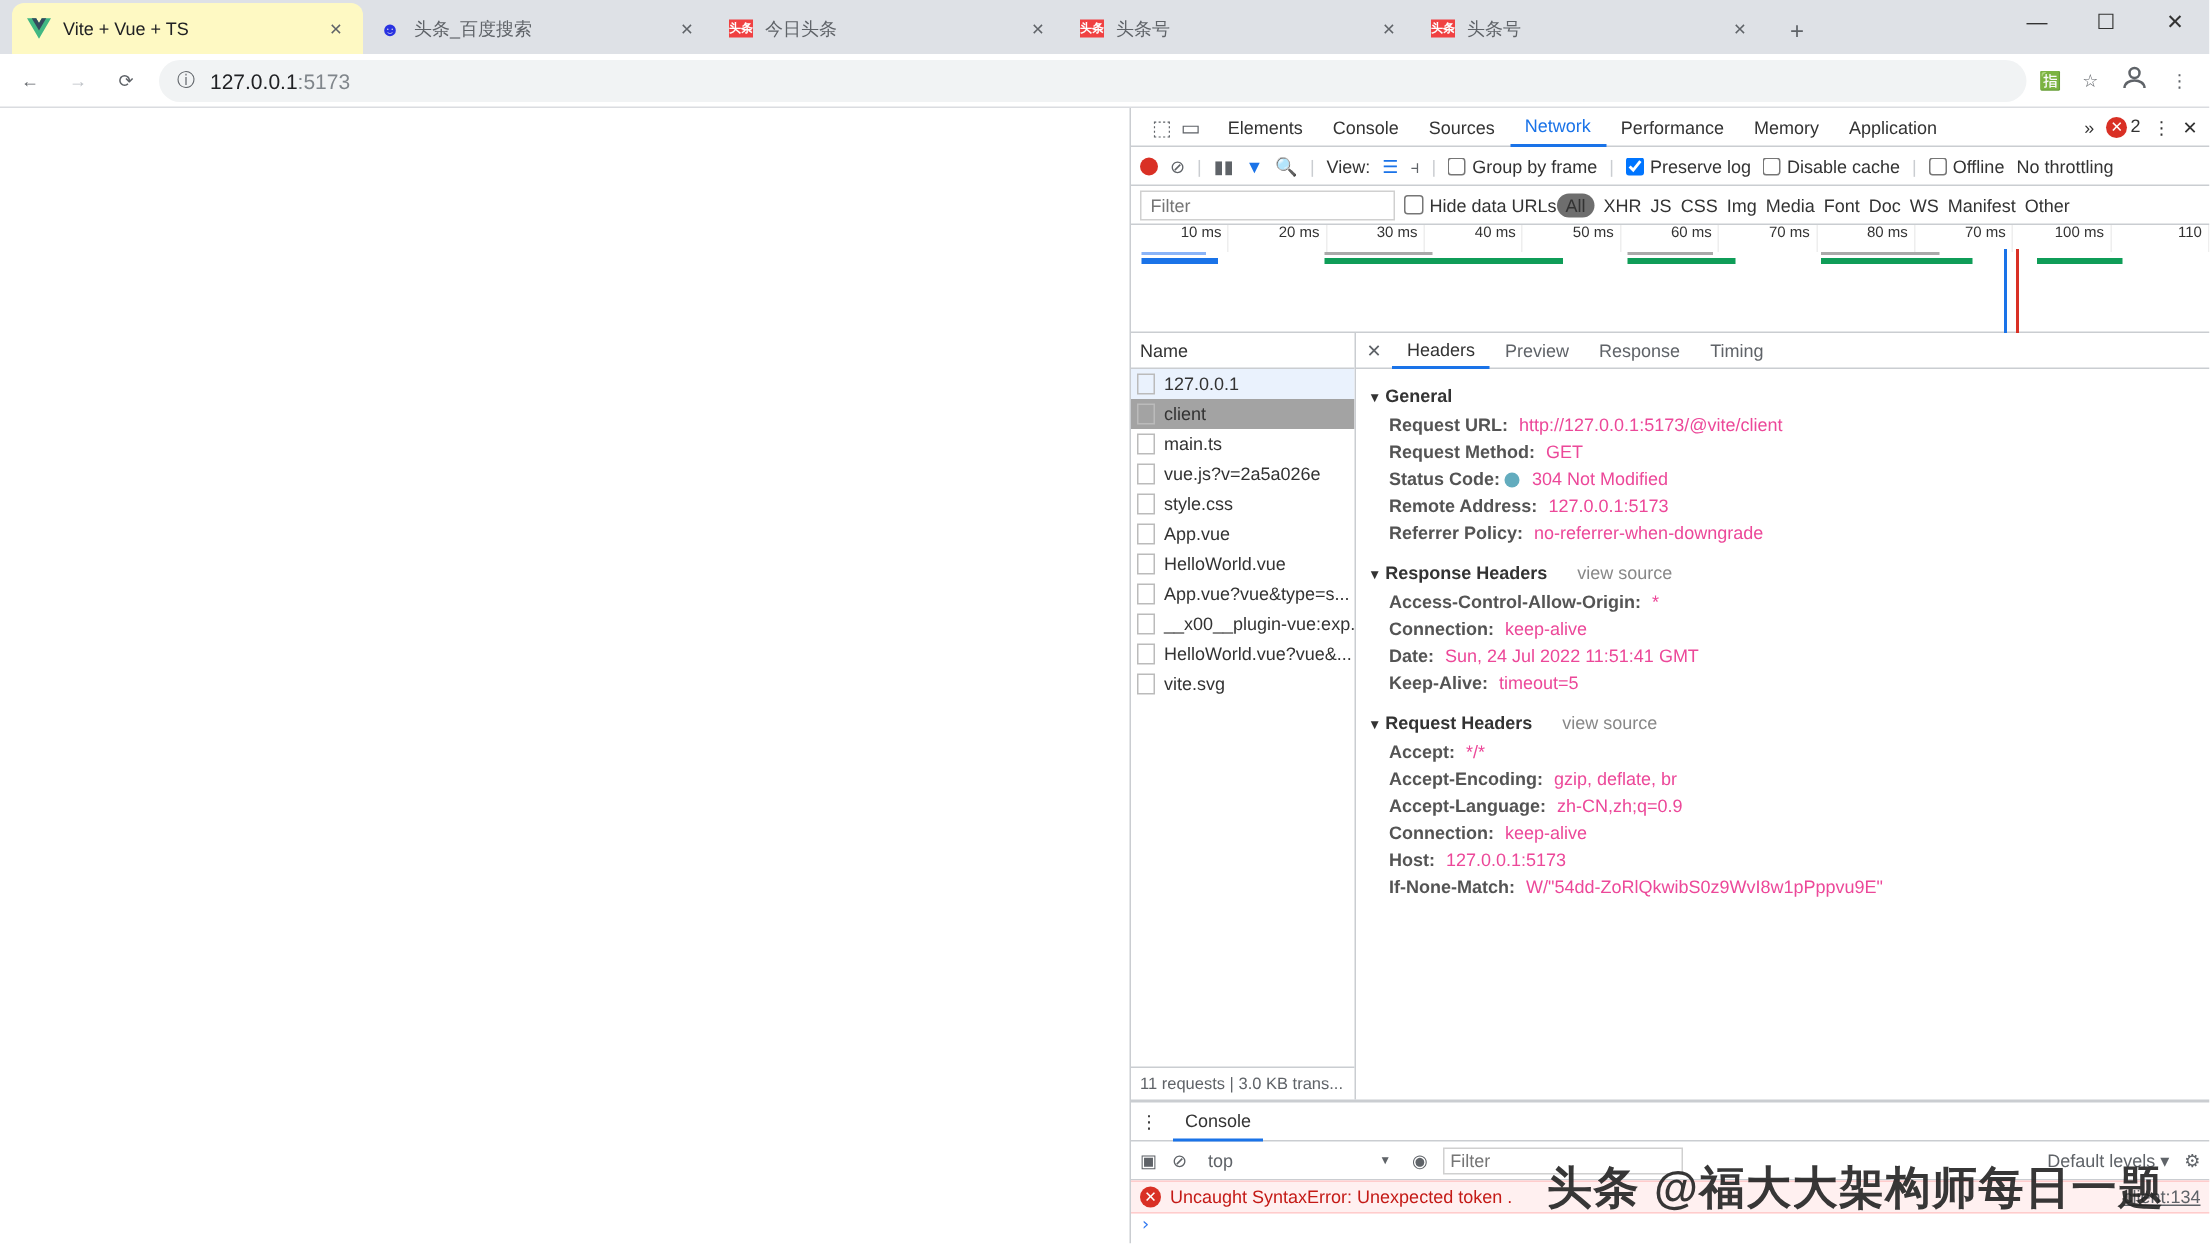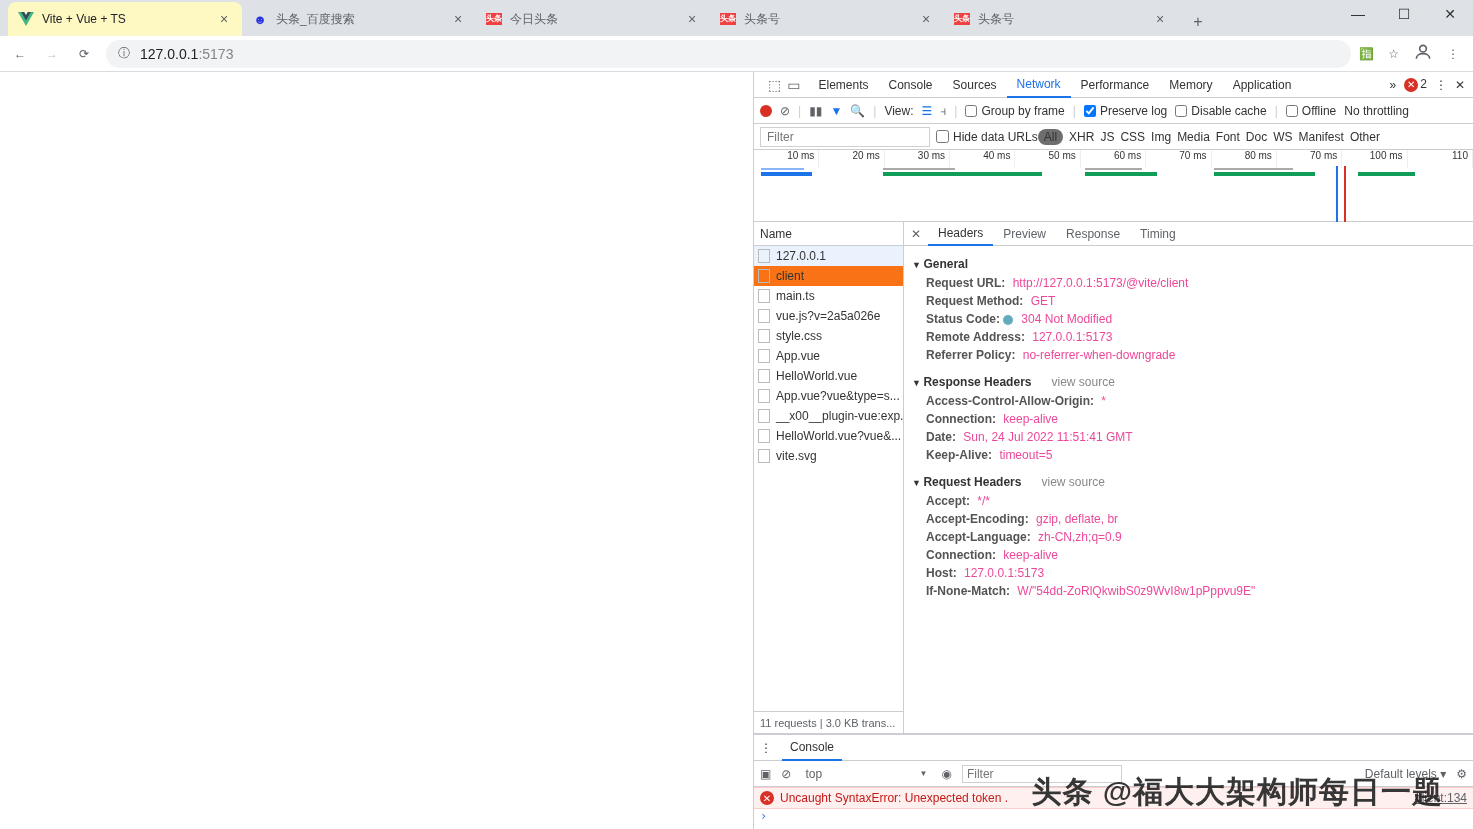--- a/index.html
+++ b/index.html
@@ -67,21 +67,21 @@
 .timeline .tick { flex:1; font-size:10px; color:#333; text-align:right; padding-right:4px; border-right:1px solid #eee; }
 .timeline .bars { position:relative; height:52px; }
 .tbar { position:absolute; height:4px; }
 
 
 .nt-body { flex:1; display:flex; min-height:0; border-bottom:1px solid #cacdd1; }
 .req-list { width:150px; border-right:1px solid #cacdd1; display:flex; flex-direction:column; }
 .req-hdr { height:24px; border-bottom:1px solid #cacdd1; padding:0 6px; display:flex; align-items:center; font-size:12px; color:#333; }
 .req-items { flex:1; overflow:hidden; }
 .req-item { height:20px; display:flex; align-items:center; padding:0 4px; gap:6px; font-size:12px; color:#333; white-space:nowrap; overflow:hidden; text-overflow:ellipsis; }
-.req-item.sel { background:#f97316; }
+.req-item.sel { background:#a3a3a3; }
 .req-item.hl { background:#eaf2fd; }
 .req-item .doc-icon { width:12px; height:14px; border:1px solid #bbb; flex-shrink:0; }
 .req-footer { height:22px; border-top:1px solid #cacdd1; padding:0 6px; display:flex; align-items:center; font-size:11px; color:#5f6368; }
 
 .details { flex:1; display:flex; flex-direction:column; min-height:0; }
 .det-tabs { height:24px; border-bottom:1px solid #cacdd1; display:flex; align-items:center; }
 .det-close { width:24px; text-align:center; color:#5f6368; }
 .det-tab { padding:0 10px; height:24px; display:flex; align-items:center; color:#5f6368; font-size:12px; }
 .det-tab.active { color:#333; border-bottom:2px solid #1a73e8; }
 .det-body { flex:1; overflow-y:auto; padding:4px 0; font-size:12px; }

